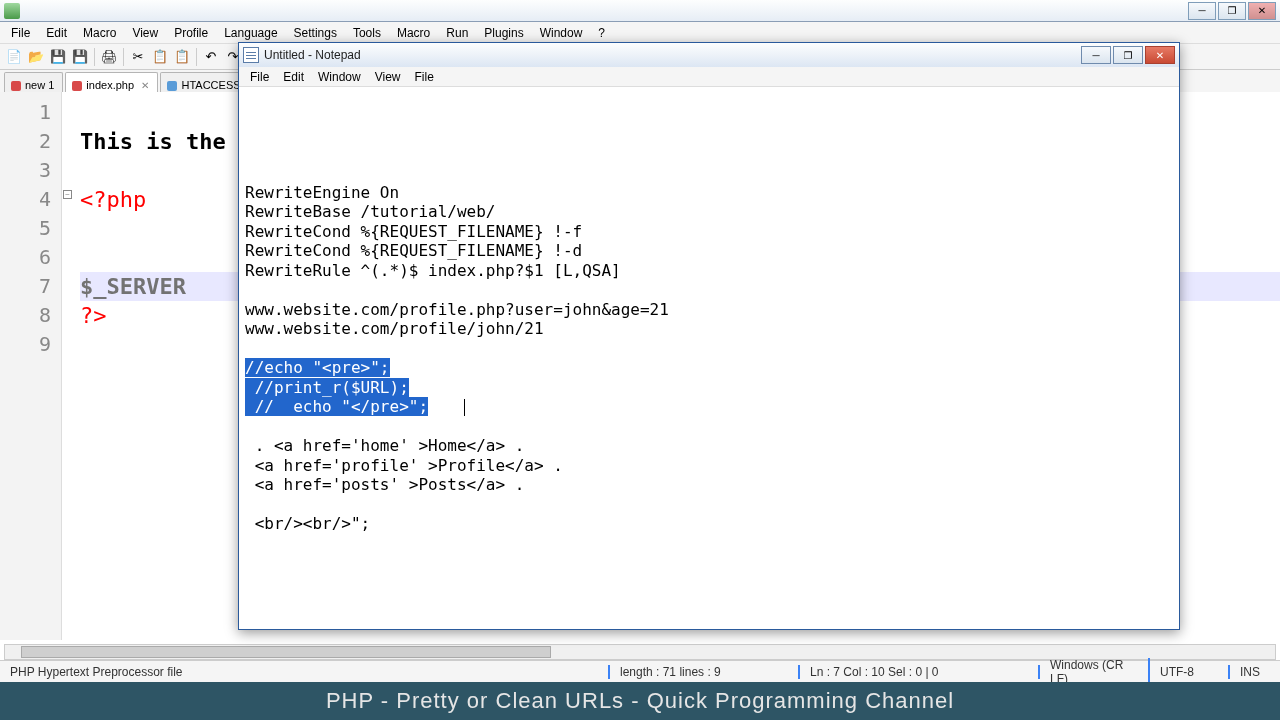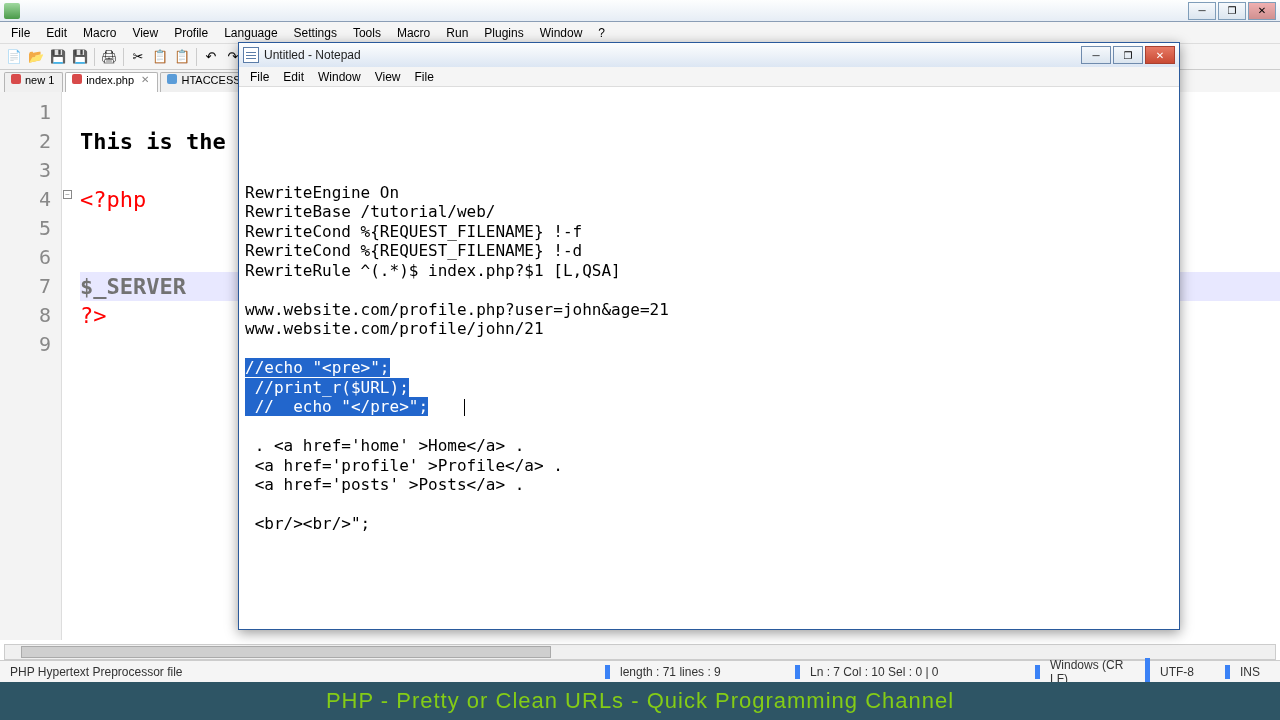--- a/index.html
+++ b/index.html
@@ -14,46 +14,46 @@
 .title-btn.close { background: linear-gradient(#f0b0b0, #d09090); }
 
 .menu-bar { height: 22px; background: #f5f5f5; display: flex; align-items: center; padding: 0 4px; gap: 2px; border-bottom: 1px solid #ddd; }
 .menu-item { padding: 2px 7px; cursor: default; }
 
 .toolbar { height: 26px; background: #f5f5f5; border-bottom: 1px solid #ccc; display: flex; align-items: center; padding: 0 4px; gap: 2px; }
 .tool-btn { width: 20px; height: 20px; border: 1px solid transparent; display: flex; align-items: center; justify-content: center; font-size: 13px; }
 .tool-sep { width: 1px; height: 18px; background: #ccc; margin: 0 2px; }
 
 .tabs-row { height: 22px; background: #f5f5f5; display: flex; align-items: flex-end; padding: 0 4px; gap: 0; }
-.file-tab { height: 20px; padding: 1px 8px 1px 6px; background: #fff; border: 1px solid #b5b5b5; border-bottom: none; border-radius: 2px 2px 0 0; display: flex; align-items: flex-start; gap: 4px; font-size: 11px; margin-right: 2px; }
+.file-tab { height: 20px; padding: 1px 8px 1px 6px; background: #fff; border: 1px solid #b5b5b5; border-bottom: none; border-radius: 2px 2px 0 0; display: flex; align-items: flex-end; gap: 4px; font-size: 11px; margin-right: 2px; }
 .file-tab.inactive { background: #f0f0f0; }
 .tab-icon { width: 10px; height: 10px; background: #5a9cd8; border-radius: 2px; }
 .tab-icon.dirty { background: #d84a4a; }
 .tab-close { font-size: 10px; color: #888; margin-left: 3px; }
 
 .editor-area { position: absolute; top: 92px; left: 0; right: 0; bottom: 80px; background: #fff; display: flex; }
 .gutter { width: 62px; background: #f3f3f3; border-right: 1px solid #ddd; text-align: right; color: #888; font-family: Consolas, monospace; font-size: 20px; padding: 6px 10px 0 0; line-height: 29px; }
 .fold-col { width: 12px; background: #fff; padding-top: 6px; }
 .fold-box { width: 9px; height: 9px; border: 1px solid #888; margin: 92px 0 0 1px; font-size: 8px; line-height: 7px; text-align: center; color: #888; }
 .code-area { flex: 1; font-family: Consolas, monospace; font-size: 22px; padding: 6px 0 0 6px; line-height: 29px; }
 .code-line { white-space: pre; }
 .code-line.hl { background: #e8e8ff; }
 .c-bold { font-weight: bold; color: #000; }
 .c-php { color: #f00; }
 .c-var { color: #737373; font-weight:bold;}
 
 
 .h-scroll { position: absolute; left: 4px; right: 4px; bottom: 60px; height: 16px; background: #f0f0f0; border: 1px solid #ccc; }
 .h-thumb { position: absolute; left: 16px; width: 530px; top: 1px; bottom: 1px; background: #cfcfcf; border: 1px solid #aaa; }
 .status-bar { position: absolute; left: 0; right: 0; bottom: 38px; height: 22px; background: #f5f5f5; border-top: 1px solid #ccc; display: flex; align-items: center; font-size: 12px; color: #333; }
-.status-cell { padding: 0 10px; border-right: 5px solid #3b82f6; }
+.status-cell { padding: 0 10px; border-right: 2px solid #3b82f6; }
 .status-cell.wide { flex: 1; }
 
 
-.caption { position: absolute; left: 0; right: 0; bottom: 0; height: 38px; background: #2e5565; color: #84cc16; display: flex; align-items: center; justify-content: center; font-size: 22px; letter-spacing: 1px; }
+.caption { position: absolute; left: 0; right: 0; bottom: 0; height: 38px; background: #2e5565; color: #e5e5e5; display: flex; align-items: center; justify-content: center; font-size: 22px; letter-spacing: 1px; }
 
 
 .np-window { position: absolute; left: 238px; top: 42px; width: 942px; height: 588px; background: #fff; border: 1px solid #2a5a9c; box-shadow: 0 3px 12px rgba(0,0,0,0.4); }
 .np-title { height: 24px; background: linear-gradient(#fdfefe, #dce6f3); display: flex; align-items: center; padding: 0 4px; }
 .np-title-icon { width: 16px; height: 16px; background: #fff; border: 1px solid #5a7ca8; margin-right: 5px; position: relative; }
 .np-title-icon::after { content: ""; position: absolute; left: 2px; top: 4px; right: 2px; height: 1px; background: #5a7ca8; box-shadow: 0 3px 0 #5a7ca8, 0 6px 0 #5a7ca8; }
 .np-title-text { flex: 1; color: #222; }
 .np-btn { width: 30px; height: 18px; border: 1px solid #6f8bad; background: linear-gradient(#f6f9fc, #dbe5ef); display: flex; align-items: center; justify-content: center; font-size: 10px; margin-left: 2px; }
 .np-btn.close { background: linear-gradient(#e77a65, #c94a34); color: #fff; border-color: #a84030; }
 

